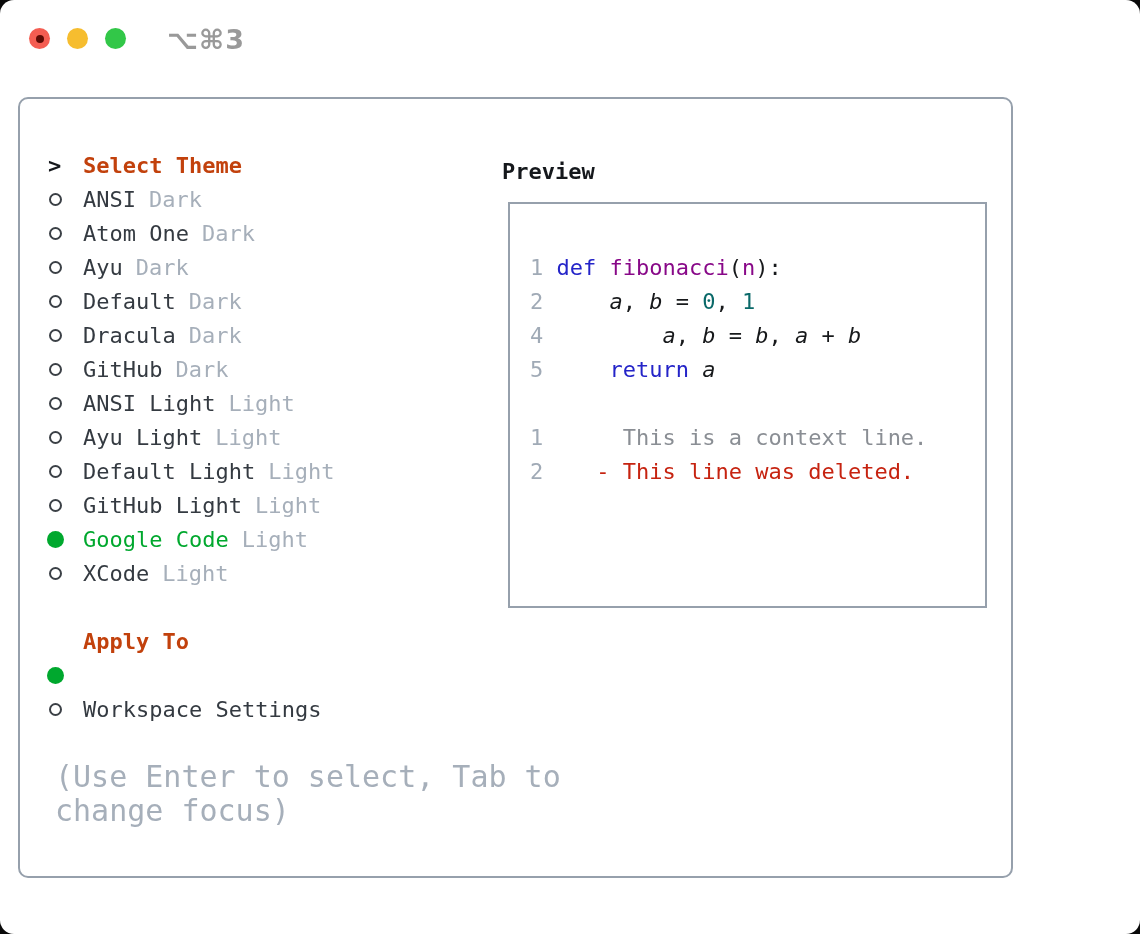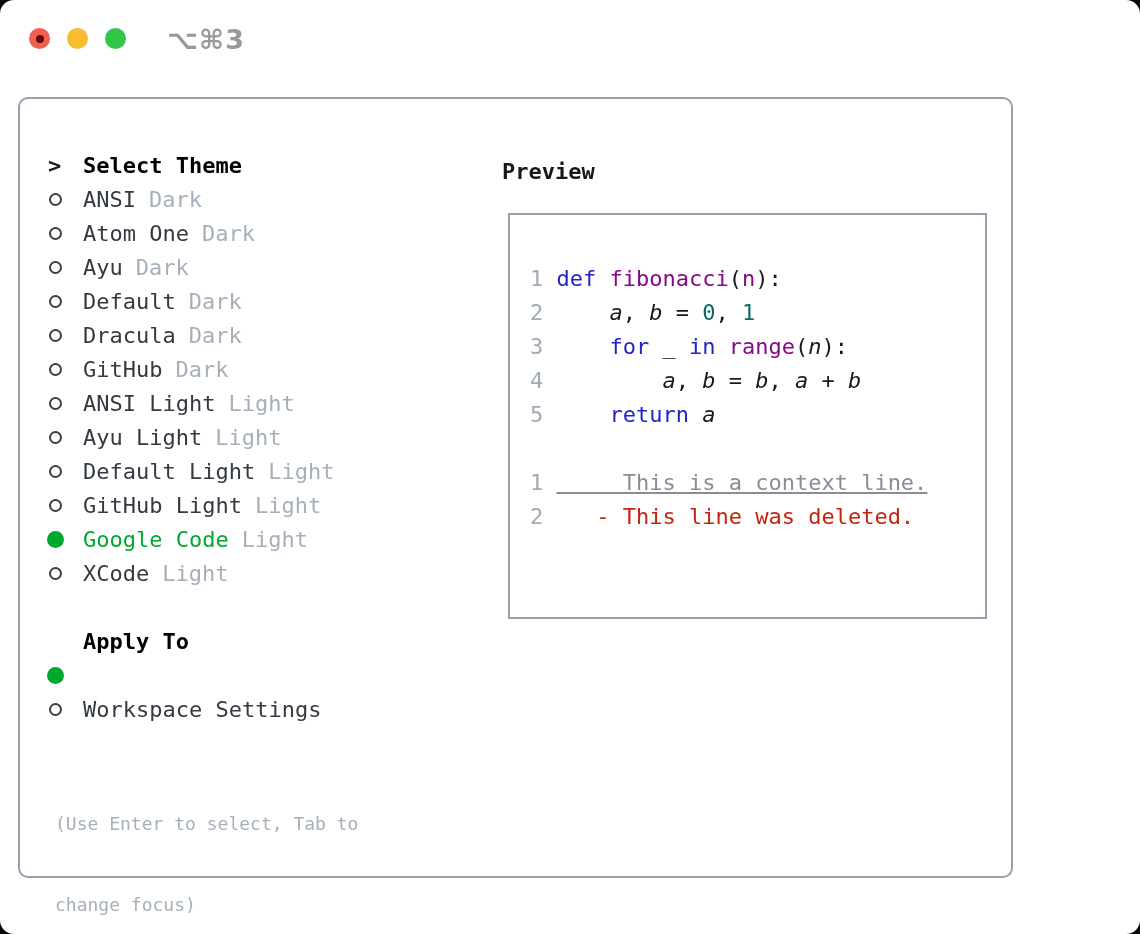--- a/index.html
+++ b/index.html
@@ -45,51 +45,51 @@
   .prompt{font-weight:700;color:#15181c;font-size:22px;}
   .circle{
     width:13px;height:13px;border-radius:50%;
     border:2px solid #3b4046;box-sizing:border-box;
     margin-left:1px;
   }
   .circle.filled{
     width:17px;height:17px;border:none;margin-left:-1px;
     background:var(--accent-green,#00a82e);
   }
-  .header-label{font-weight:700;color:#000000;}
+  .header-label{font-weight:700;color:#c2410c;}
   .tname{color:var(--list-text,#343a41);}
   .tname.selected{color:var(--accent-green,#00a82e);}
   .variant{color:var(--muted,#a6afba);margin-left:13px;}
   .spacer{height:34px;}
   .help-line{
-    height:34px;line-height:34px;font-size:18px;white-space:pre;
-    color:var(--muted,#a6afba);padding-left:7px;margin-top:47px;
+    height:34px;line-height:34px;font-size:30px;white-space:pre;
+    color:var(--muted,#a6afba);padding-left:7px;
   }
   
   .preview-title{
     position:absolute;left:482px;top:56px;height:34px;line-height:34px;
     font-size:22px;font-weight:700;color:#15181c;
   }
   .preview-box{
-    position:absolute;left:488px;top:114px;
+    position:absolute;left:488px;top:103px;
     width:479px;height:406px;
     border:2px solid var(--panel-border,#96a0ac);
     box-sizing:border-box;
     background:#fff;
     padding:47px 0 0 20px;
     overflow:hidden;
   }
   .pline{height:34px;line-height:34px;font-size:22px;white-space:pre;}
   .tk-num{color:var(--line-number,#a0aab6);}
   .tk-kw{color:var(--syntax-keyword,#2424c8);}
   .tk-fn{color:var(--syntax-function,#880888);}
   .tk-lit{color:var(--syntax-literal,#0a6969);}
   .tk-pln{color:var(--syntax-plain,#17191b);}
   .tk-var{color:var(--syntax-plain,#17191b);font-style:italic;}
-  .tk-ctx{color:var(--diff-context,#8a8e94);text-decoration:underline;}
+  .tk-ctx{color:var(--diff-context,#8a8e94);}
   .tk-del{color:var(--diff-deleted,#c62310);margin-top:40px;}
   .tk-add{color:var(--diff-added,#00b40c);}
 </style>
 </head>
 <body>
 
 <div class="window">
 
   <span class="tl red">
       <span class="dot"></span>
@@ -140,21 +140,20 @@
           <div class="help-line">change focus)</div>
         </div>
     </div>
 
     <div class="preview-title">Preview</div>
 
     <div class="preview-box">
       <div id="preview-lines">
           <div class="pline"><span class="tk-num">1 </span><span class="tk-kw">def</span><span class="tk-pln"> </span><span class="tk-fn">fibonacci</span><span class="tk-pln">(</span><span class="tk-fn">n</span><span class="tk-pln">):</span></div>
           <div class="pline"><span class="tk-num">2 </span><span class="tk-pln">    </span><span class="tk-var">a</span><span class="tk-pln">, </span><span class="tk-var">b</span><span class="tk-pln"> = </span><span class="tk-lit">0</span><span class="tk-pln">, </span><span class="tk-lit">1</span></div>
-          <div class="pline"><span class="tk-num">3 </span><span class="tk-pln">    </span><span class="tk-kw">for</span><span class="tk-pln"> _ </span><span class="tk-kw">in</span><span class="tk-pln"> </span><span class="tk-fn">range</span><span class="tk-pln">(</span><span class="tk-var">n</span><span class="tk-pln">):</span></div>
           <div class="pline"><span class="tk-num">4 </span><span class="tk-pln">        </span><span class="tk-var">a</span><span class="tk-pln">, </span><span class="tk-var">b</span><span class="tk-pln"> = </span><span class="tk-var">b</span><span class="tk-pln">, </span><span class="tk-var">a</span><span class="tk-pln"> + </span><span class="tk-var">b</span></div>
           <div class="pline"><span class="tk-num">5 </span><span class="tk-pln">    </span><span class="tk-kw">return</span><span class="tk-pln"> </span><span class="tk-var">a</span></div>
           <div class="pline"></div>
           <div class="pline"><span class="tk-num">1 </span><span class="tk-ctx">     This is a context line.</span></div>
           <div class="pline"><span class="tk-num">2 </span><span class="tk-del">   - This line was deleted.</span></div>
         </div>
     </div>
 
   </div>
 </div>

